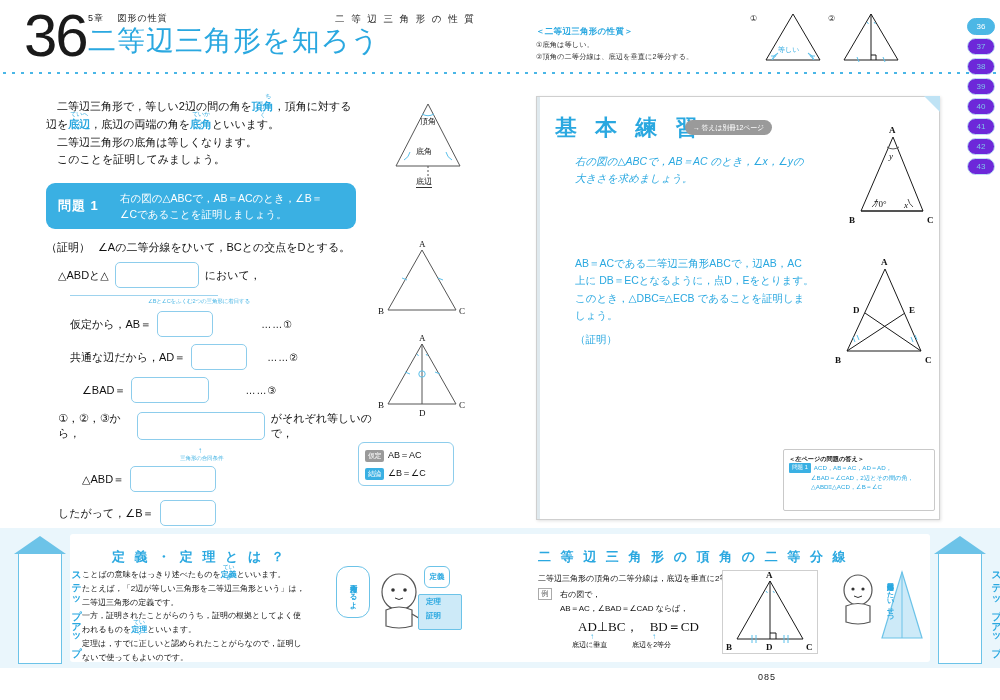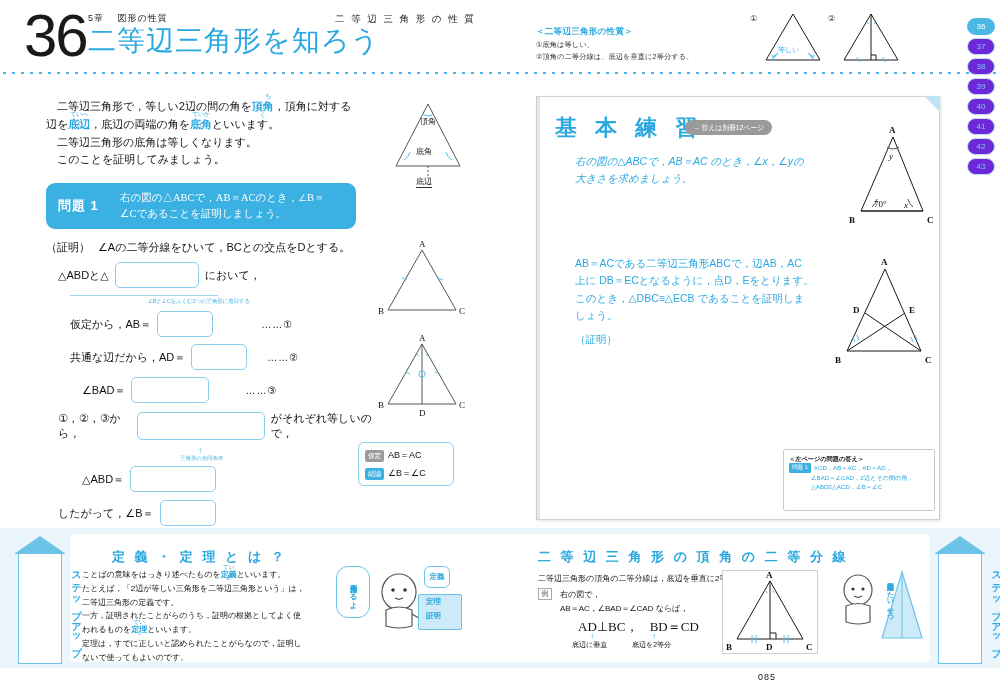--- a/index.html
+++ b/index.html
@@ -70,21 +70,21 @@
   
   .prob-banner {
     position: absolute; left: 46px; top: 183px; width: 310px; height: 46px;
     background: #3ab0e3; border-radius: 9px; color: #fff;
   }
   .prob-banner .tag {
     position: absolute; left: 12px; top: 14px; font-size: 13px; font-weight: bold; letter-spacing: 1px;
   }
   .prob-banner .body {
     position: absolute; left: 74px; top: 7px; width: 228px;
-    font-size: 10.5px; line-height: 1.55; font-family: Liberation Serif, serif;
+    font-size: 10.5px; line-height: 1.55;
   }
 
   
   .proof { position: absolute; left: 46px; top: 240px; width: 330px; font-size: 11px; color: #111; }
   .proof-row { position: relative; margin-bottom: 7px; display: flex; align-items: center; }
   .ans-box { border: 1.3px solid #8dcdec; border-radius: 5px; background: #fff; display: inline-block; }
   .dotnum { color: #111; font-size: 10px; letter-spacing: 1px; }
   .hint { font-size: 5.6px; color: #4cb7e5; letter-spacing: -.2px; }
 
   

